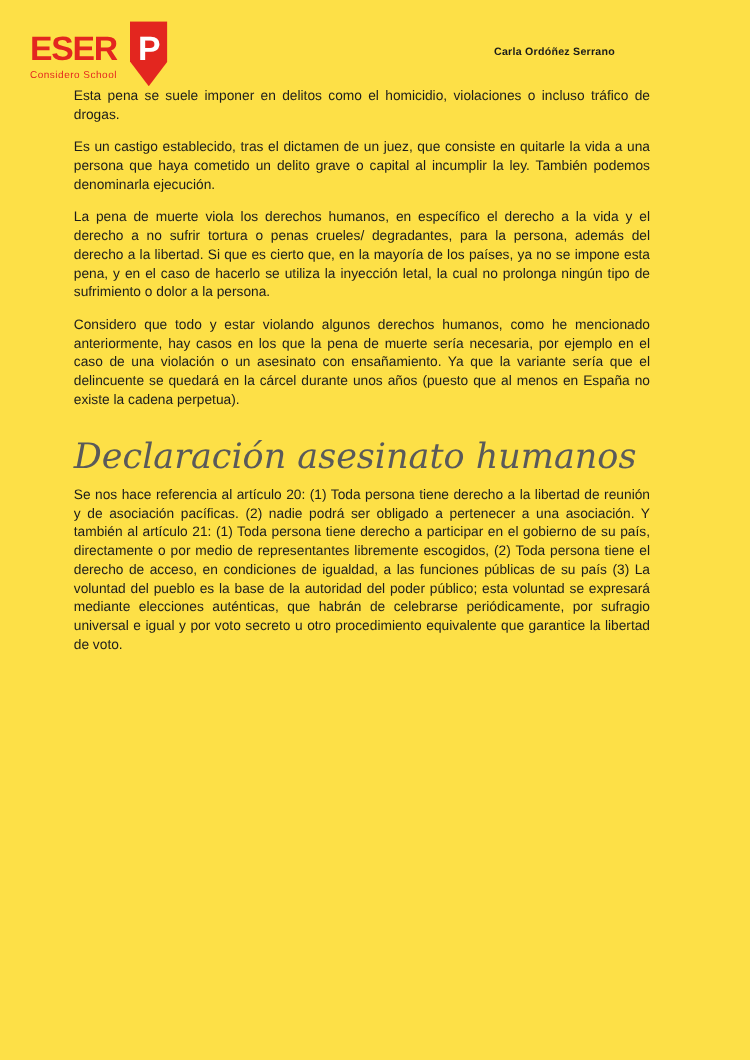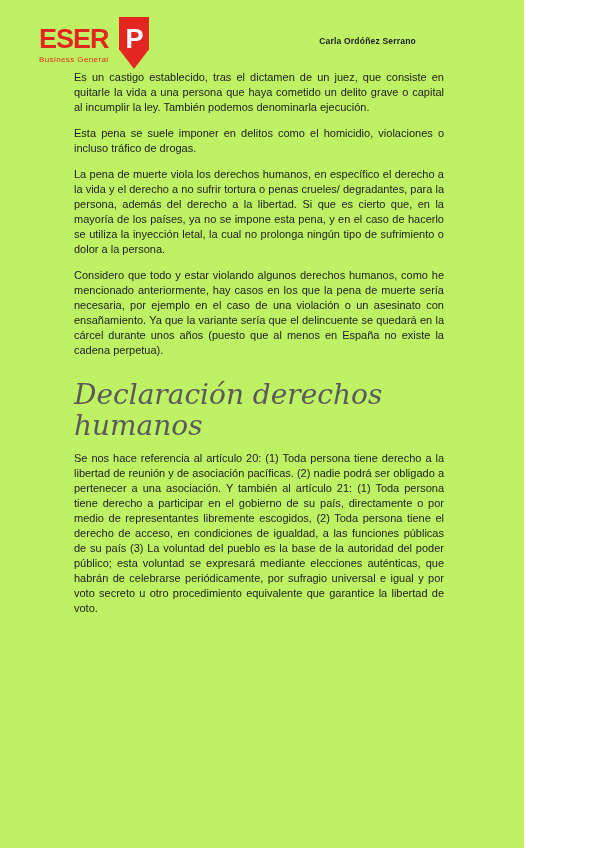--- a/index.html
+++ b/index.html
@@ -2,23 +2,23 @@
 <html lang="es" style="--brand_red: #e3261f; --heading_gray: #5a5a5a; --body_text: #1c1c1c;"><head>
 <meta charset="utf-8">
 <style>
   html, body { margin: 0; padding: 0; background: #ffffff; }
   body {
     width: 600px; height: 848px; overflow: hidden;
     font-family: "Liberation Sans", sans-serif;
     -webkit-font-smoothing: antialiased;
   }
   .page {
-    width: 524px; height: 848px; box-sizing: border-box;
-    padding: 17px 80px 0 74px;
-    background: #bef264;
+    width: 600px; height: 848px; box-sizing: border-box;
+    padding: 17px 80px 0 59px;
+    background: #fde047;
     position: relative;
   }
   
   .header { position: relative; height: 53px; }
   .logo {
     position: absolute; left: -35px; top: 0;
     width: 110px; height: 53px;
   }
   .logo-shield {
     position: absolute; right: 0; top: 0;
@@ -69,26 +69,26 @@
 </style>
 </head>
 <body>
 
 <div class="page">
 
   <div class="header">
     <div class="logo">
       <span class="logo-brand">ESER</span>
       <span class="logo-shield"><span class="p">P</span></span>
-      <span class="logo-sub">Business General</span>
+      <span class="logo-sub">Considero School</span>
     </div>
     <div class="author">Carla Ordóñez Serrano</div>
   </div>
 
+  <p class="para">Esta pena se suele imponer en delitos como el homicidio, violaciones o incluso tráfico de drogas.</p>
   <p class="para">Es un castigo establecido, tras el dictamen de un juez, que consiste en quitarle la vida a una persona que haya cometido un delito grave o capital al incumplir la ley. También podemos denominarla ejecución.</p>
-  <p class="para">Esta pena se suele imponer en delitos como el homicidio, violaciones o incluso tráfico de drogas.</p>
   <p class="para">La pena de muerte viola los derechos humanos, en específico el derecho a la vida y el derecho a no sufrir tortura o penas crueles/ degradantes, para la persona, además del derecho a la libertad. Si que es cierto que, en la mayoría de los países, ya no se impone esta pena, y en el caso de hacerlo se utiliza la inyección letal, la cual no prolonga ningún tipo de sufrimiento o dolor a la persona.</p>
   <p class="para">Considero que todo y estar violando algunos derechos humanos, como he mencionado anteriormente, hay casos en los que la pena de muerte sería necesaria, por ejemplo en el caso de una violación o un asesinato con ensañamiento. Ya que la variante sería que el delincuente se quedará en la cárcel durante unos años (puesto que al menos en España no existe la cadena perpetua).</p>
 
-  <h1 class="section-title title-2">Declaración derechos humanos</h1>
+  <h1 class="section-title title-2">Declaración asesinato humanos</h1>
   <p class="para">Se nos hace referencia al artículo 20: (1) Toda persona tiene derecho a la libertad de reunión y de asociación pacíficas. (2) nadie podrá ser obligado a pertenecer a una asociación. Y también al artículo 21: (1) Toda persona tiene derecho a participar en el gobierno de su país, directamente o por medio de representantes libremente escogidos, (2) Toda persona tiene el derecho de acceso, en condiciones de igualdad, a las funciones públicas de su país (3) La voluntad del pueblo es la base de la autoridad del poder público; esta voluntad se expresará mediante elecciones auténticas, que habrán de celebrarse periódicamente, por sufragio universal e igual y por voto secreto u otro procedimiento equivalente que garantice la libertad de voto.</p>
 
 </div>
 
 </body></html>

